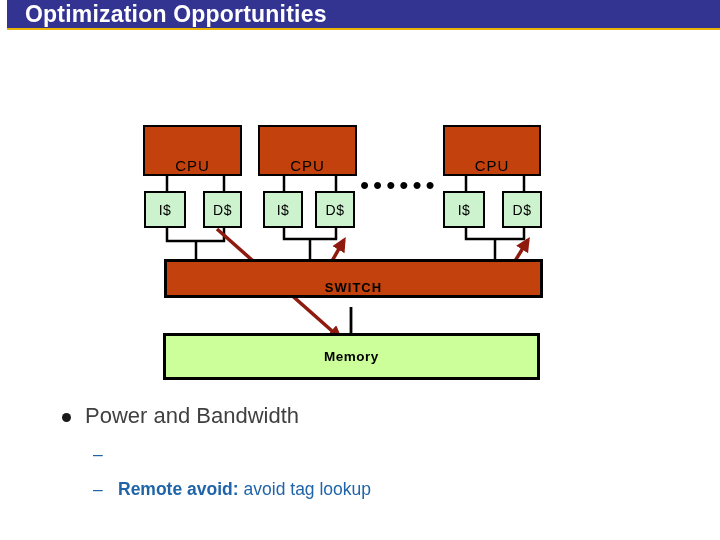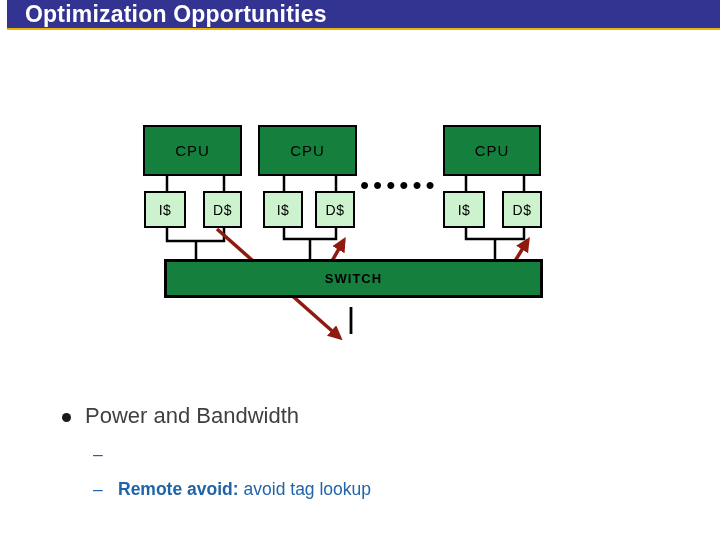--- a/index.html
+++ b/index.html
@@ -14,21 +14,21 @@
   }
   .title-bar span {
     color:#ffffff; font-weight:700; font-size:23px; padding-left:18px;
     letter-spacing:0.2px; white-space:nowrap;
   }
   .box {
     position:absolute; box-sizing:border-box; border:2.5px solid #000;
     display:flex; align-items:center; justify-content:center;
     font-size:15px; color:#000; letter-spacing:1px;
   }
-  .yellow { background:#15803d; }
+  .yellow { background:#c2410c;align-items:flex-end; }
   .green  { background:#CDF2CE; }
   .cache  { font-size:14px; letter-spacing:0.5px; }
   .bigbar { border-width:3px; }
   .switch-box { font-weight:700; font-size:13px; letter-spacing:1px; }
   .memory-box { background:#CCFF99; font-size:13.5px; font-weight:600; letter-spacing:0.5px; }
   .dots {
     position:absolute; left:360px; top:170px; height:30px; line-height:30px;
     font-size:26px; letter-spacing:4px; color:#000;
   }
   svg.overlay { position:absolute; left:0; top:0; pointer-events:none; }
@@ -108,20 +108,23 @@
     <span>I$</span>
   </div>
   <div class="box green cache" style="left:502px; top:191px; width:40px; height:37px;">
     <span>D$</span>
   </div>
 
   <div class="box yellow bigbar switch-box" style="left:164px; top:259px; width:379px; height:39px;">
     <span>SWITCH</span>
   </div>
 
+  <div class="box bigbar memory-box" style="left:163px; top:333px; width:377px; height:47px;">
+    <span>Memory</span>
+  </div>
 
   <div class="bullet-main">
     <span class="bdot"></span>
     <span>Power and Bandwidth</span>
   </div>
 
   <div class="bullet-sub sub1">
     <span class="dash">–</span>
   </div>
 

